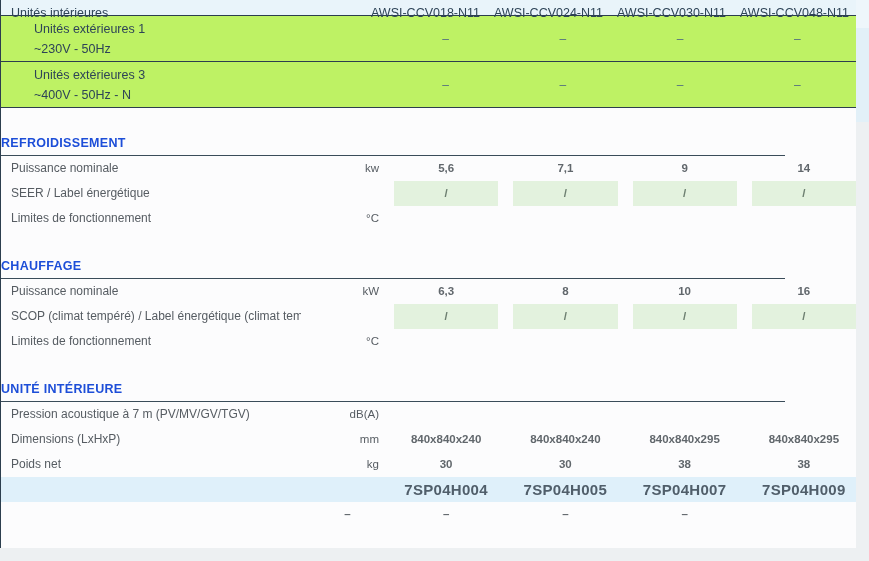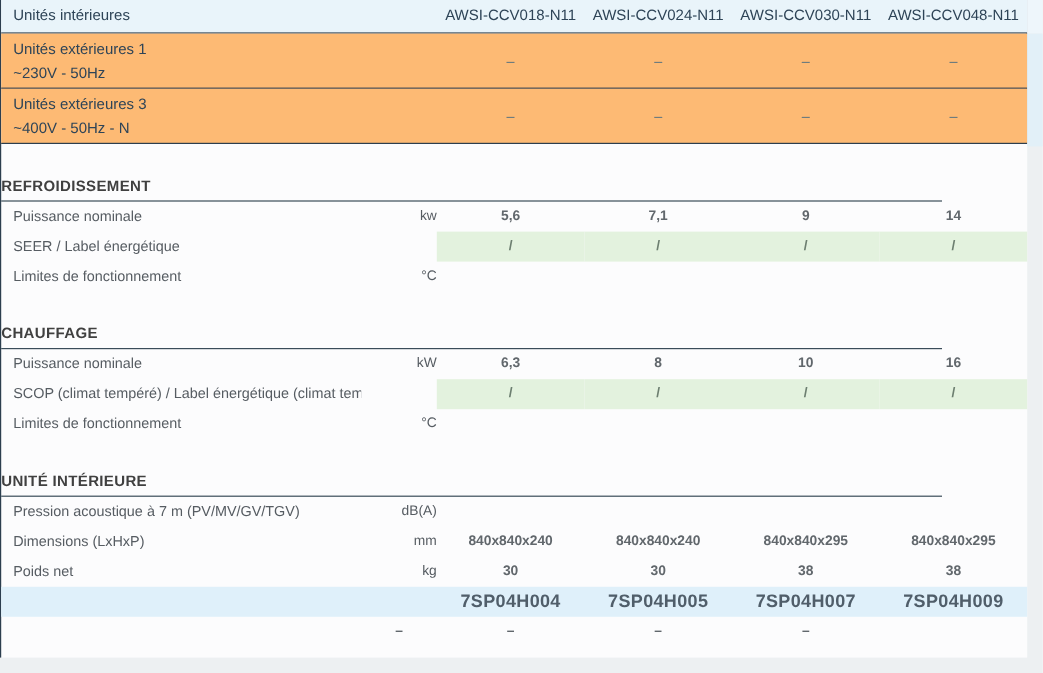--- a/index.html
+++ b/index.html
@@ -4,38 +4,38 @@
 <style>
   html,body{margin:0;padding:0;}
   body{font-family:"Liberation Sans","DejaVu Sans",sans-serif;}
   .canvas{position:relative;width:869px;height:561px;background:#edf0f2;overflow:hidden;}
   .content{position:absolute;left:0;top:0;width:856px;height:548px;background:#fcfcfd;
            border-left:1px solid #2c3e4e;box-sizing:border-box;}
   .grid{display:grid;grid-template-columns:300px 63px repeat(4,1fr);width:855px;box-sizing:border-box;}
 
   
   .top-wrap{width:854px;border-right:1px solid #2c3e4e;}
-  .t-head{height:28px;border-bottom:1px solid #2c3e4e;background:#e9f4fa;}
+  .t-head{height:16px;border-bottom:1px solid #2c3e4e;background:#e9f4fa;}
   .t-head .corner{grid-column:1/3;line-height:27px;padding-left:10px;color:#2e4457;font-size:12.5px;}
   .t-head .col-h{line-height:27px;text-align:center;color:#2e4457;font-size:12.5px;}
-  .t-row{height:46px;border-bottom:1px solid #2c3e4e;background:#fdba74;}
+  .t-row{height:46px;border-bottom:1px solid #2c3e4e;background:#bef264;padding-left:23px;}
   .t-row .lbl{grid-column:1/3;padding:3px 0 0 10px;font-size:12.5px;line-height:20px;color:#2e4457;}
   .t-row .val{text-align:center;line-height:46px;color:#54707f;font-size:12px;}
 
   
   .rstrip{position:absolute;left:856px;width:13px;}
   .rs1{top:0;height:28px;background:#eef6fb;}
   .rs2{top:28px;height:47px;background:#e2f0f8;}
   .rs3{top:75px;height:47px;background:#e2f0f8;}
 
   
   .section{margin-top:27px;}
-  .section-title{height:21px;line-height:17px;border-bottom:1px solid #3a4c59;color:#404040;
+  .section-title{height:21px;line-height:17px;border-bottom:1px solid #3a4c59;color:#1d4ed8;
                  font-size:12.5px;font-weight:700;letter-spacing:.3px;width:784px;box-sizing:border-box;}
-  .s-row{height:25px;line-height:25px;font-size:12px;}
+  .s-row{height:25px;line-height:25px;font-size:12px;gap:15px;}
   .s-row .lbl{padding-left:10px;color:#565c62;white-space:nowrap;overflow:hidden;}
   .s-row .unit{text-align:right;color:#565c62;font-size:11.5px;}
   .s-row .v{text-align:center;color:#61676c;font-size:11.5px;font-weight:bold;}
   .s-row.green .v{background:#e3f2de;color:#6d7f70;}
   .s-row.blue{background:#dff0fa;}
   .s-row.blue .lbl{color:#2e4457;margin-top:48px;}
   .s-row.blue .v{font-size:15px;color:#505e6a;letter-spacing:.3px;}
 </style>
 </head>
 <body>

